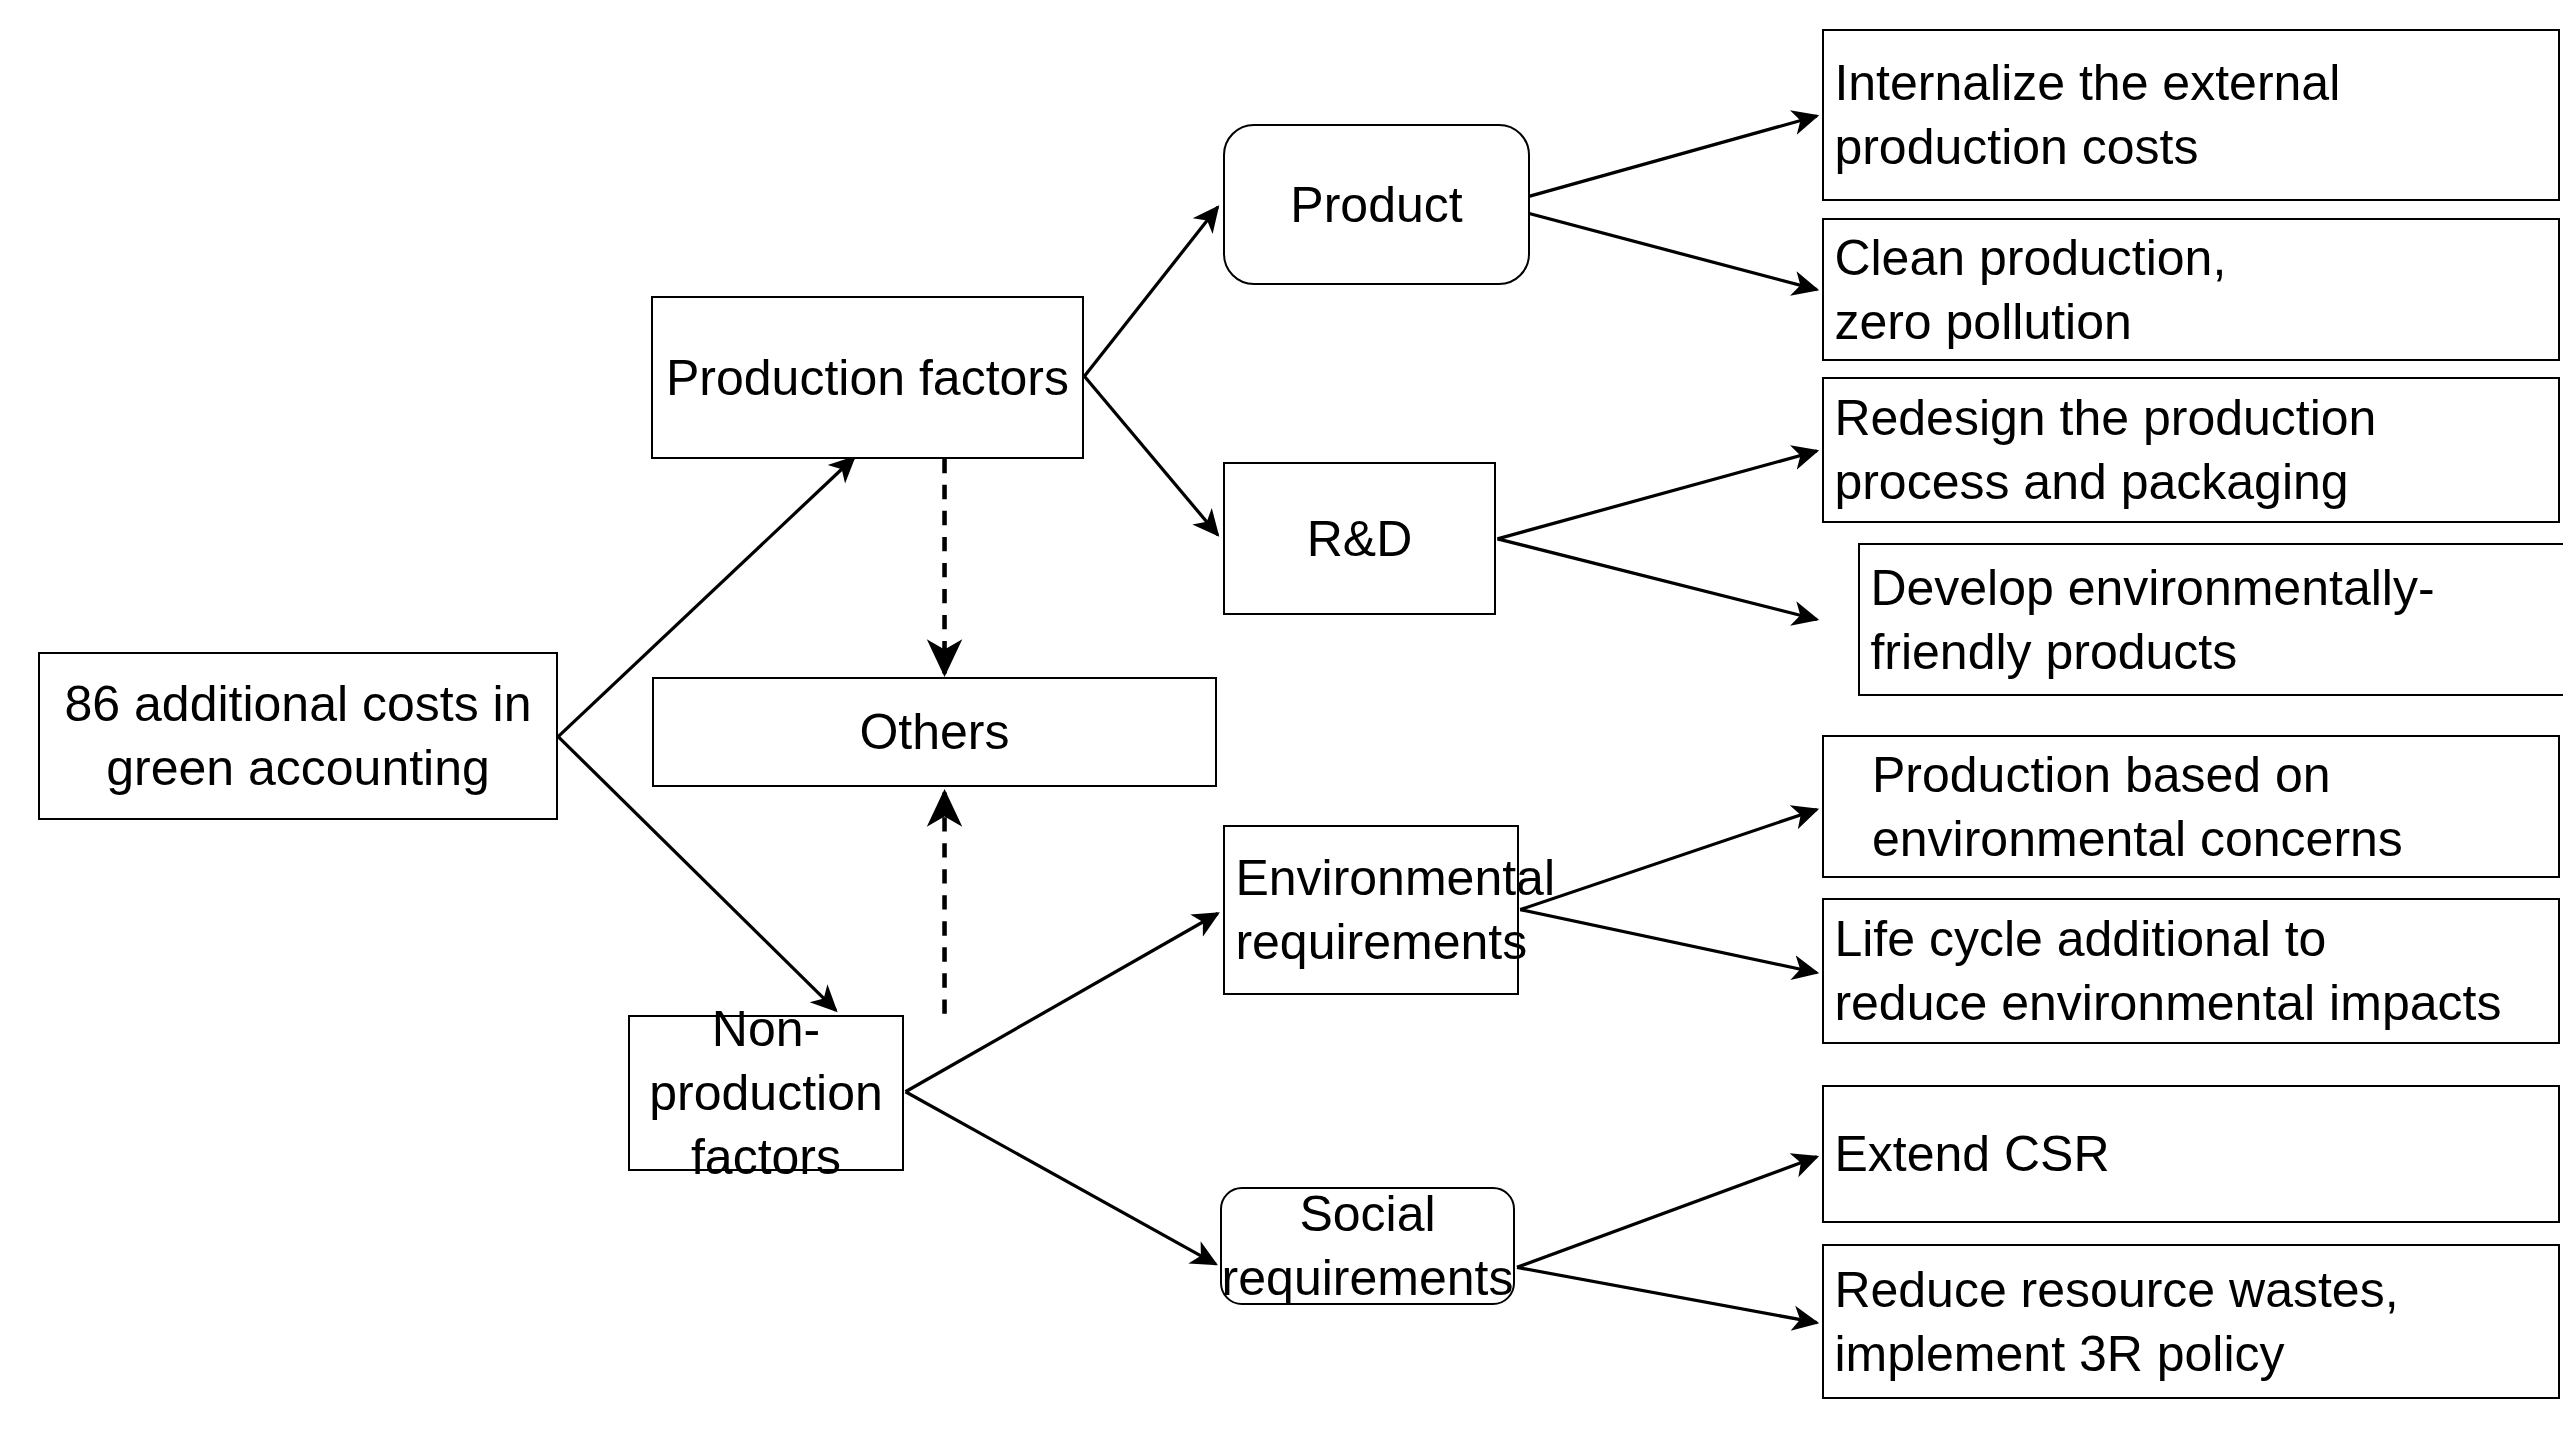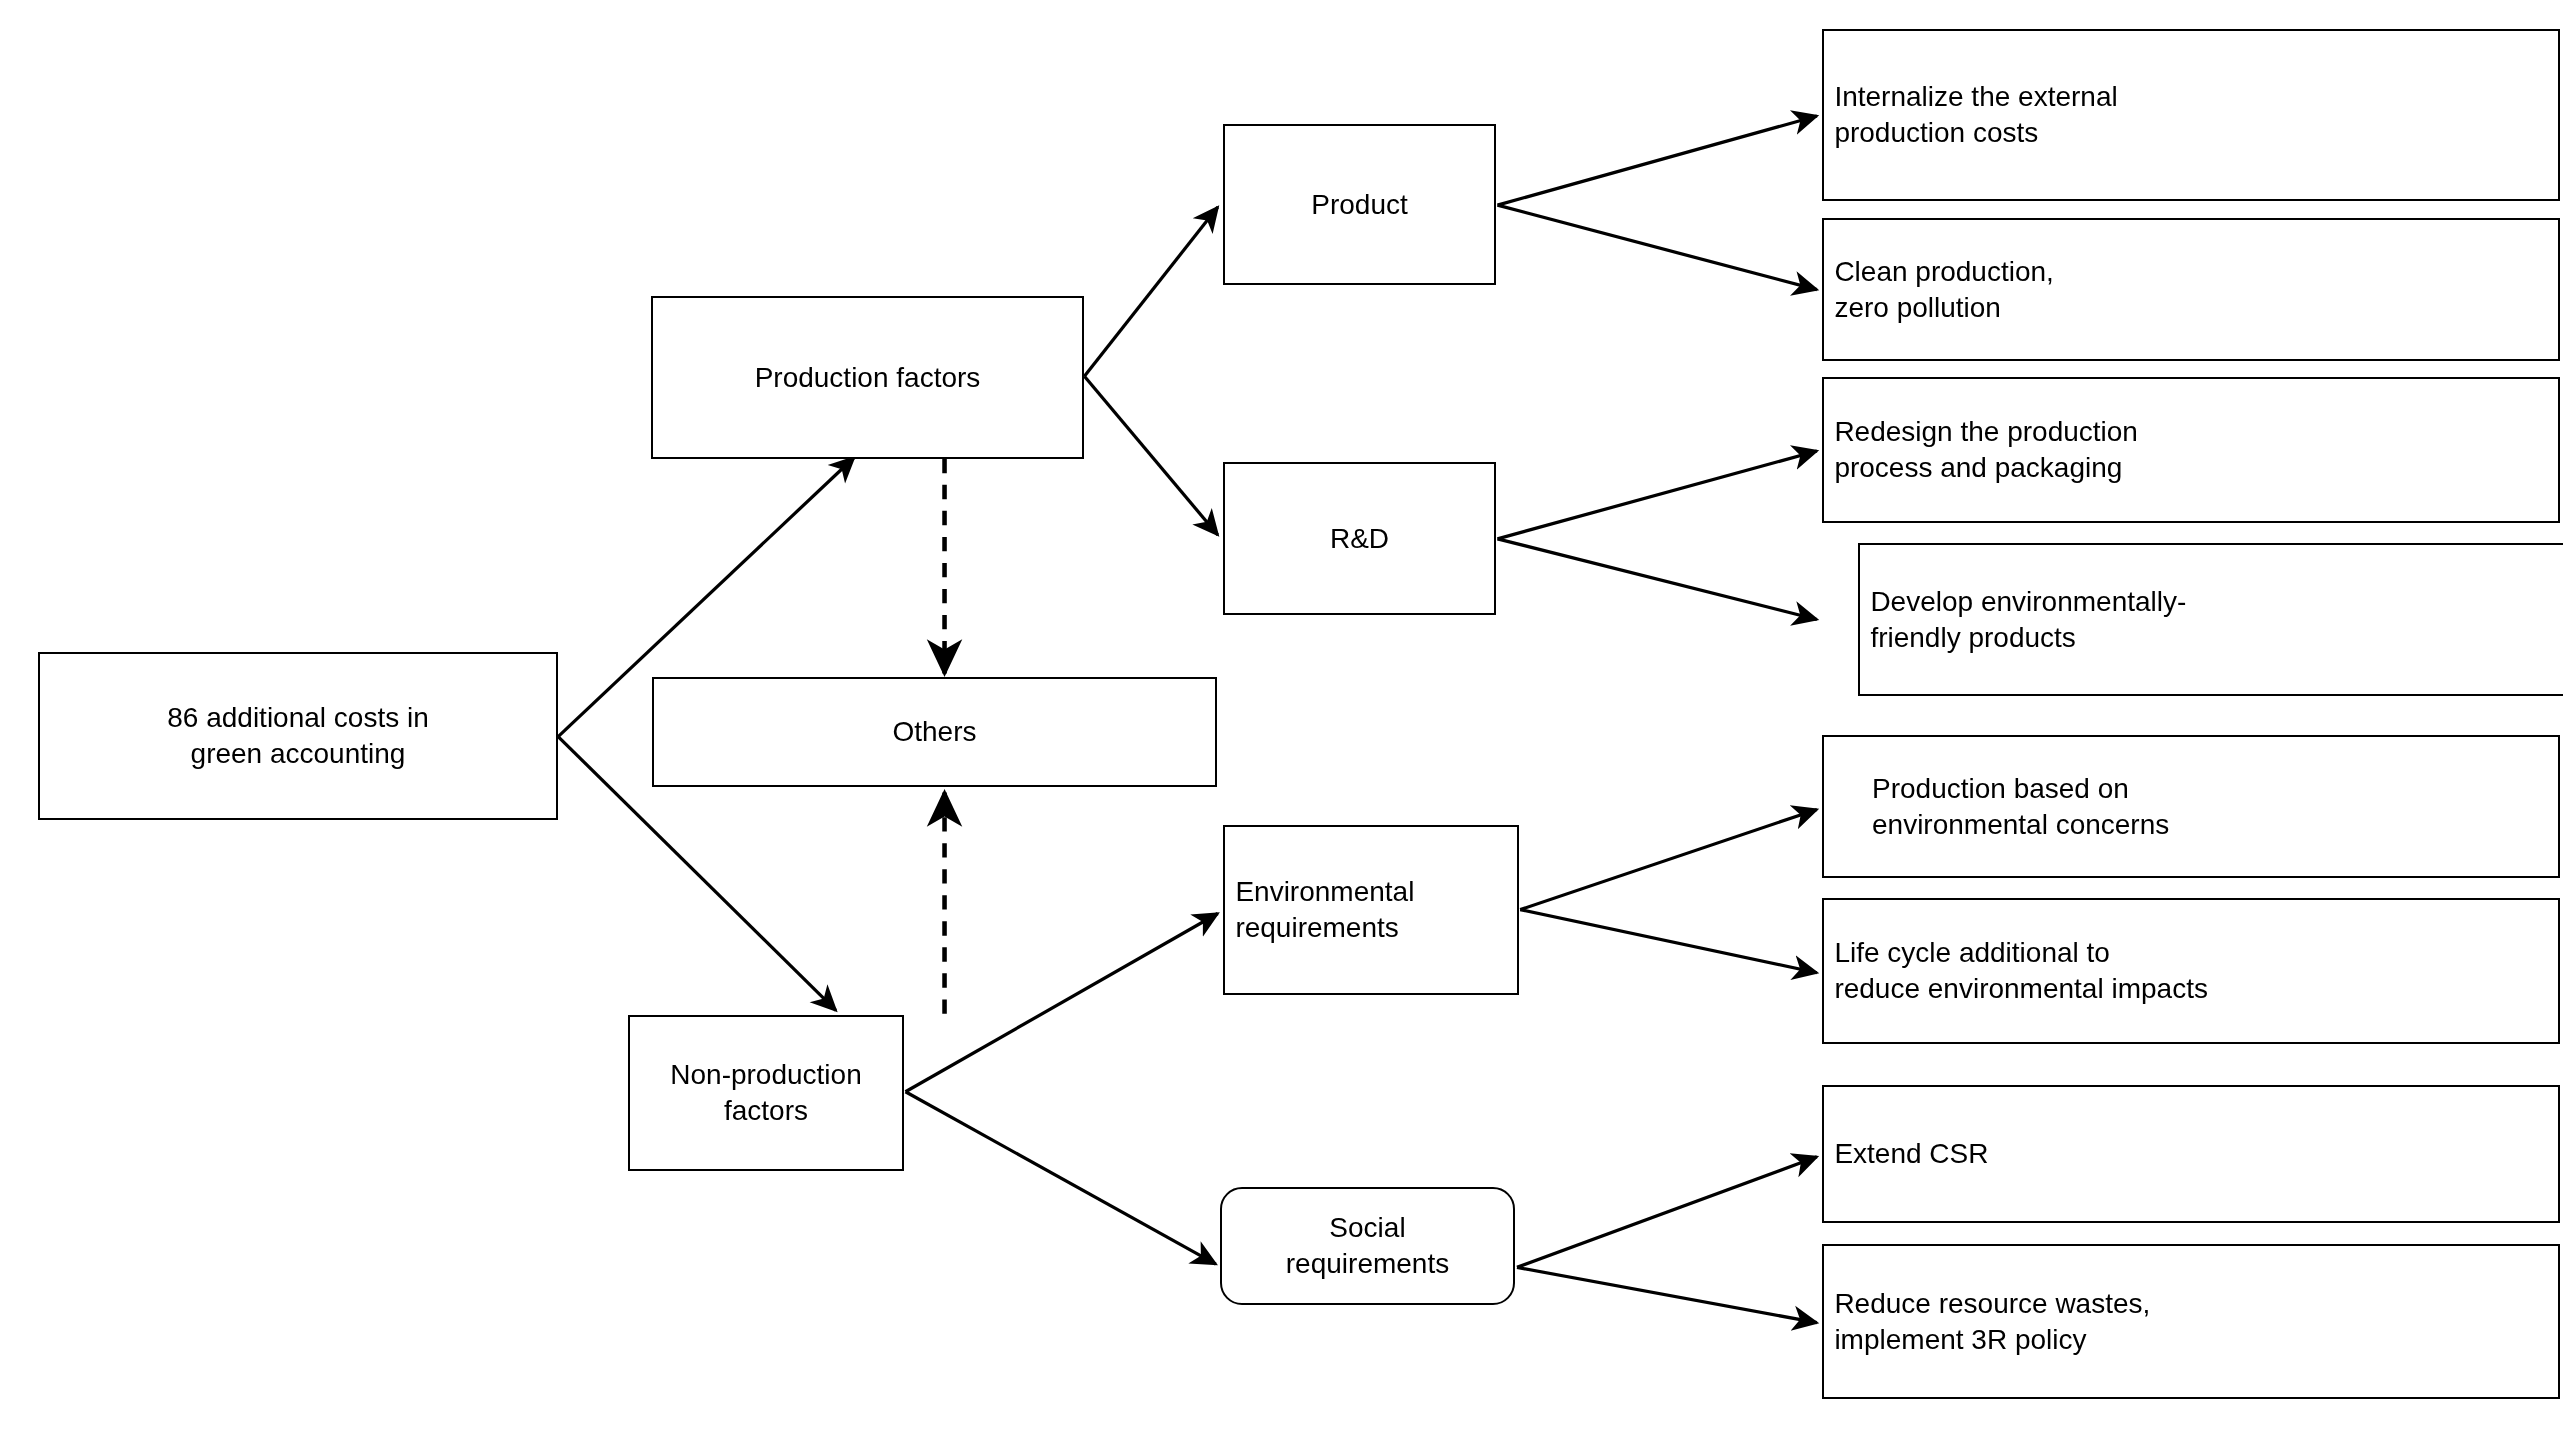--- a/index.html
+++ b/index.html
@@ -24,21 +24,21 @@
     pointer-events: none;
   }
   .node {
     position: absolute;
     box-sizing: border-box;
     border: 2.6px solid #000000;
     background: #ffffff;
     display: flex;
     align-items: center;
     color: #000000;
-    font-size: 28px;
+    font-size: 50px;
     line-height: 1.28;
     white-space: pre-line;
   }
   .node.center { justify-content: center; text-align: center; }
   .node.left   { justify-content: flex-start; text-align: left; padding-left: 10.4px; }
   .node-label { display: block; }
 </style>
 </head>
 <body>
 
@@ -92,21 +92,21 @@
 
   <div class="node center" style="left:652px; top:677px; width:565px; height:110px;">
     <span class="node-label">Others</span>
   </div>
 
   <div class="node center" style="left:628px; top:1015px; width:276px; height:156px;">
     <span class="node-label">Non-production
 factors</span>
   </div>
 
-  <div class="node center" style="left:1223px; top:124px; width:273px; height:161px;">
+  <div class="node center" style="left:1223px; top:124px; width:307px; height:161px;border-radius:31px;">
     <span class="node-label">Product</span>
   </div>
 
   <div class="node center" style="left:1223px; top:462px; width:273px; height:153px;">
     <span class="node-label">R&amp;D</span>
   </div>
 
   <div class="node left" style="left:1223px; top:825px; width:296px; height:170px;">
     <span class="node-label">Environmental
 requirements</span>

